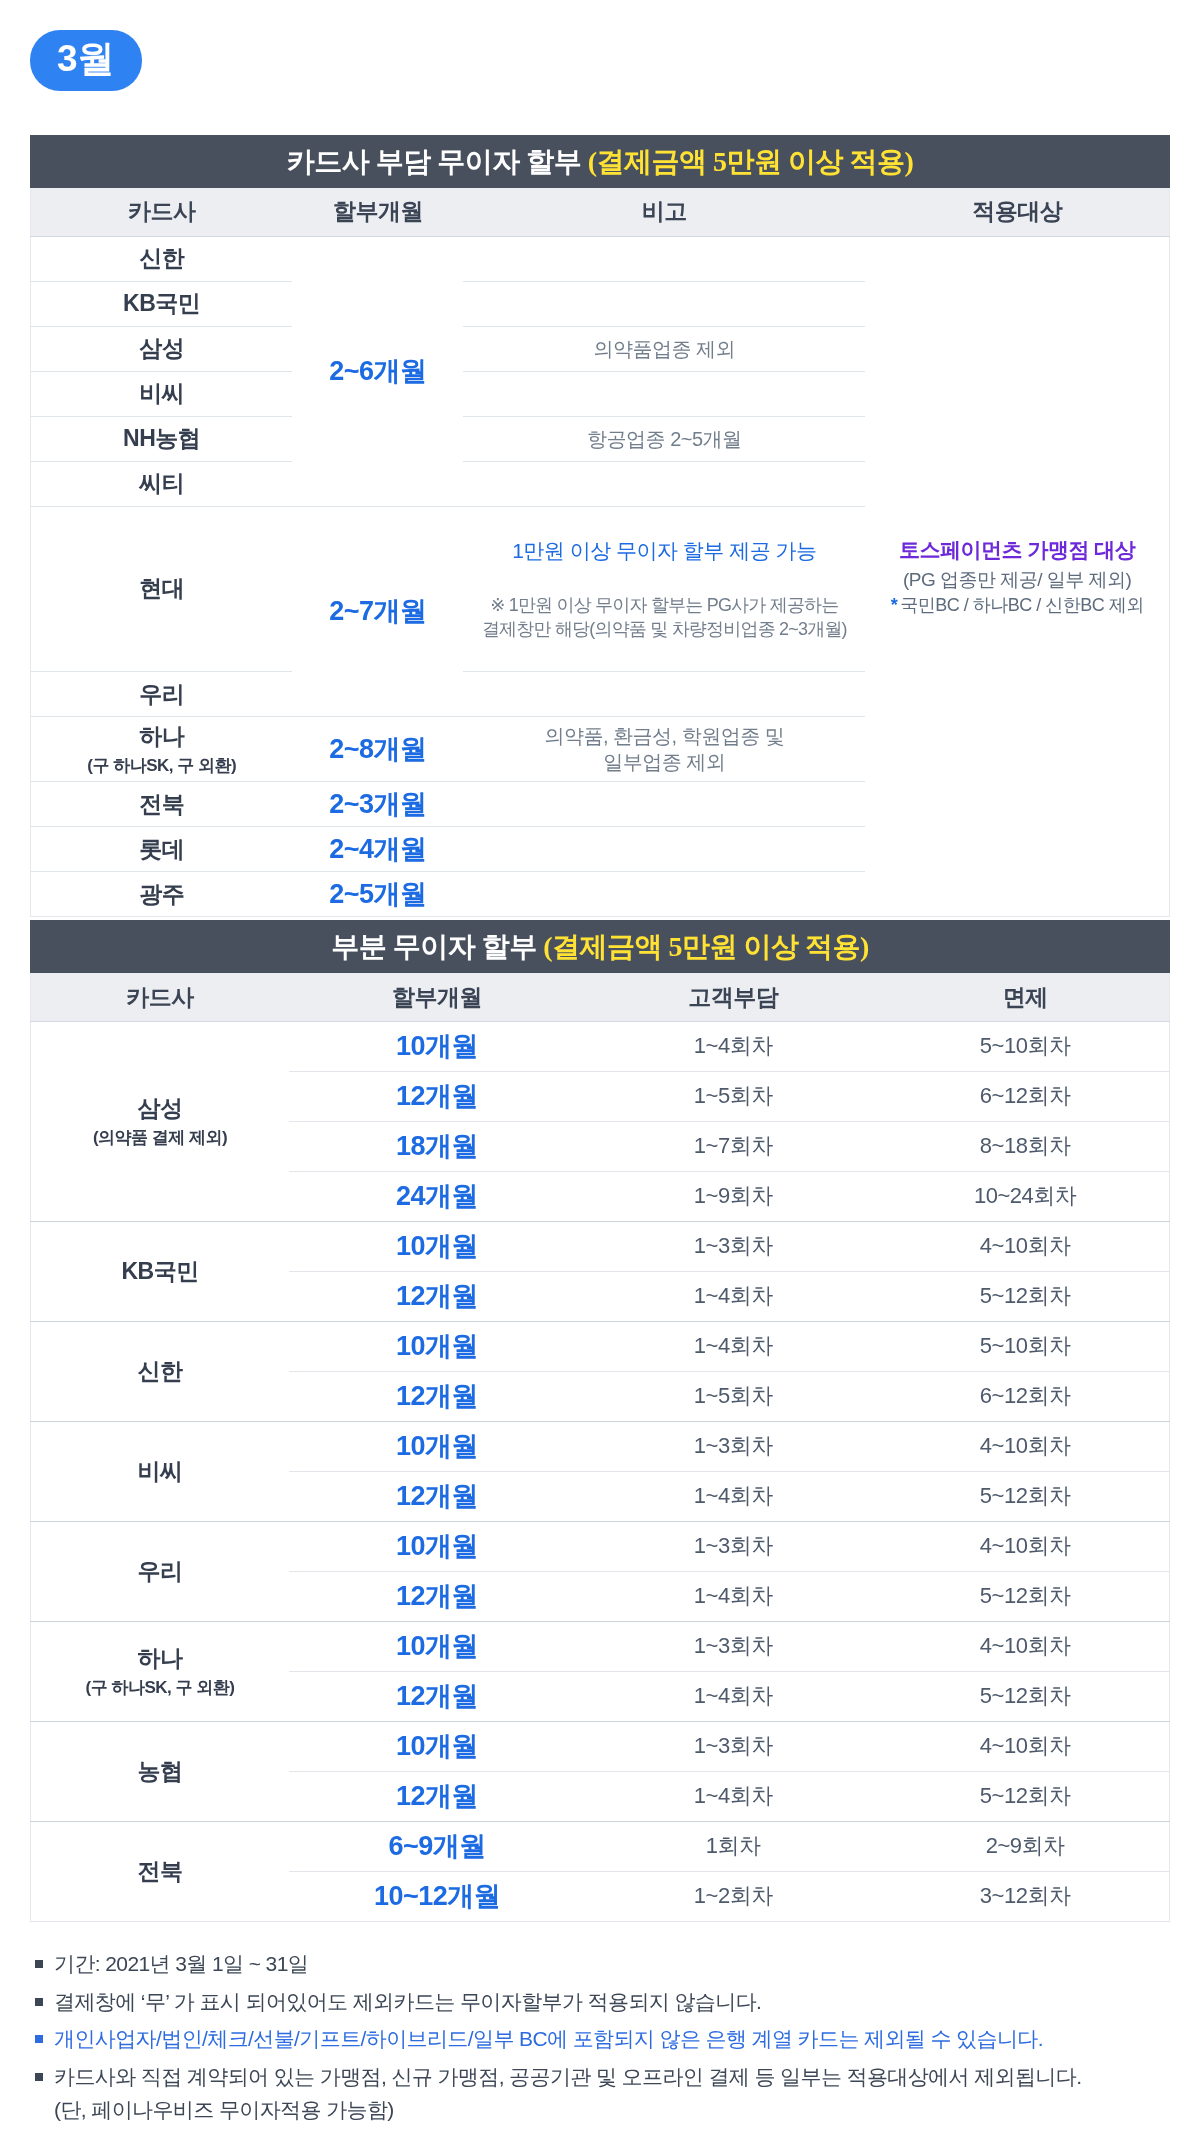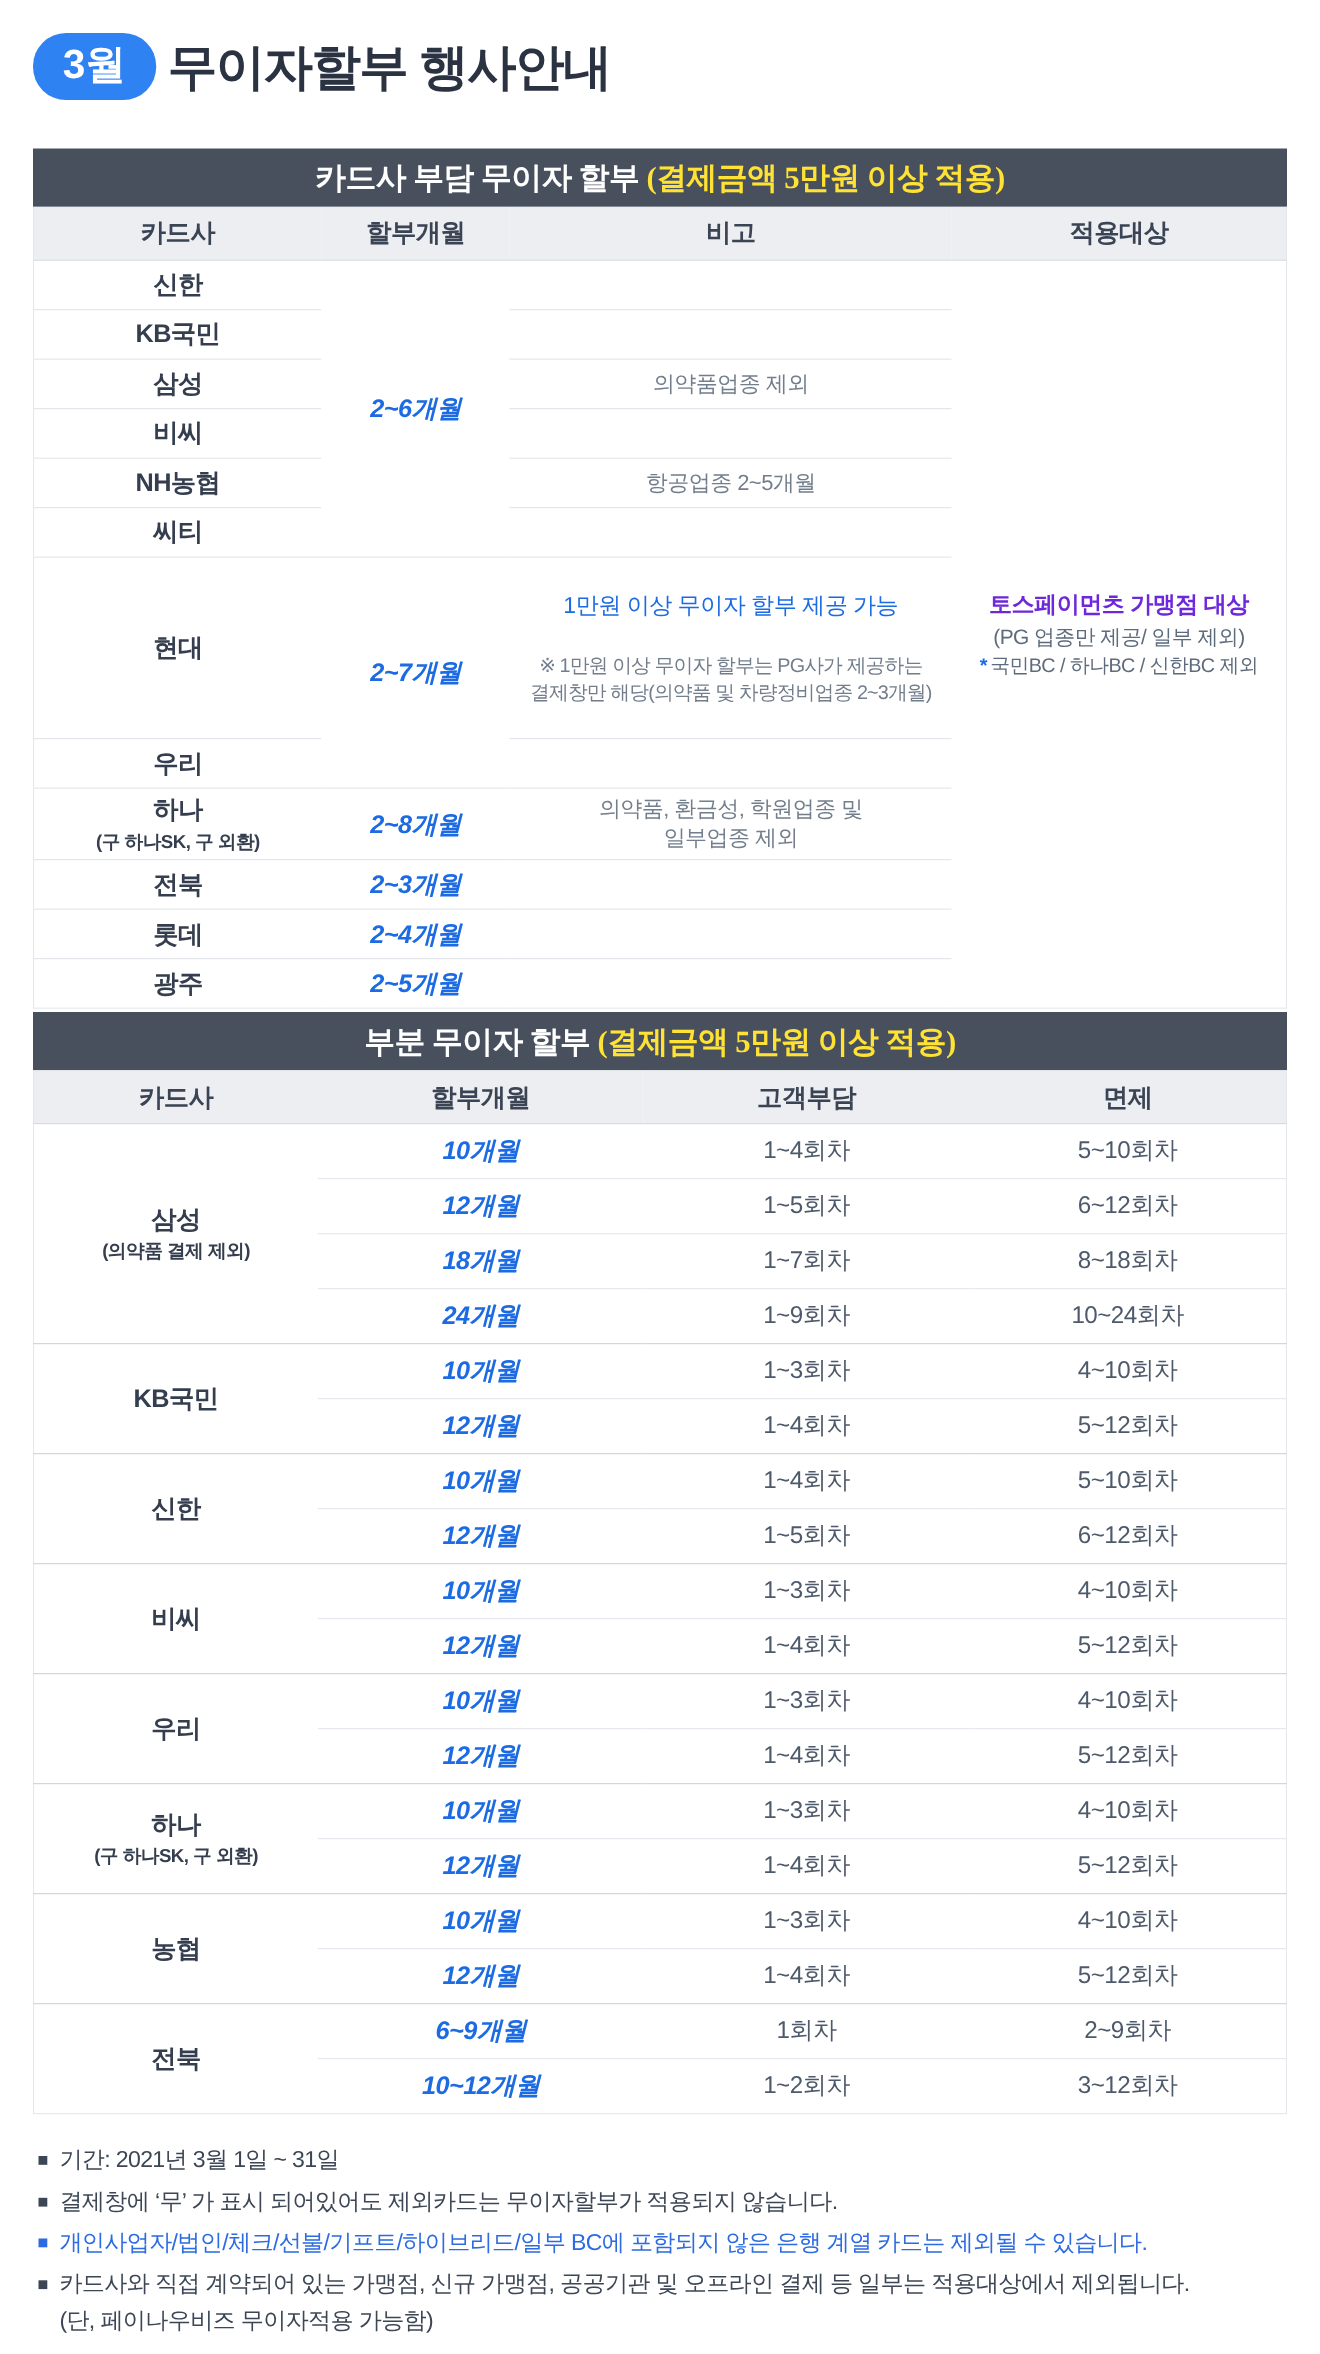--- a/index.html
+++ b/index.html
@@ -38,21 +38,21 @@
   th, td { text-align: center; vertical-align: middle; padding: 4px 8px; }
   thead th {
     background: var(--col-header-bg, #eceef1);
     height: 48px; font-size: 23px; font-weight: 700; color: #3a4454;
     border-bottom: 1px solid #d3d9e0; letter-spacing: -0.5px; text-align: center;
   }
   tbody td { border-top: 1px solid #e0e5ea; }
 
   td.card { font-size: 23px; font-weight: 700; color: var(--card-text, #353e4e); letter-spacing: -0.5px; }
   .card-sub { display: block; font-size: 17px; font-weight: 700; margin-top: 2px; letter-spacing: -0.5px; }
-  td.months { font-size: 23px; font-weight: 700; color: var(--accent-blue, #1c6be2); letter-spacing: -0.5px; font-style: italic; }
+  td.months { font-size: 27px; font-weight: 700; color: var(--accent-blue, #1c6be2); letter-spacing: -0.5px; }
   td.remark { font-size: 20px; color: var(--remark-text, #727e8c); white-space: pre-line; letter-spacing: -0.5px; line-height: 1.3; }
   .remark-title { font-size: 21px; font-weight: 400; color: var(--accent-blue, #1c6be2); margin-bottom: 3px; letter-spacing: -0.5px; }
   .remark-sub { font-size: 18px; color: var(--remark-text, #727e8c); line-height: 1.35; white-space: pre-line; letter-spacing: -0.8px; }
 
   td.target { color: #5d6b7c; line-height: 1.35; }
   .target-l1 { font-size: 21px; font-weight: 600; color: #6d28d9; margin-bottom: 3px; letter-spacing: -0.5px; }
   .target-l2 { font-size: 19px; letter-spacing: -0.5px; }
   .target-l3 { font-size: 18px; letter-spacing: -0.5px; }
   .target-l3 .star { color: var(--accent-blue, #1c6be2); font-weight: 700; margin-right: 3px; }
 
@@ -79,21 +79,20 @@
   .notes li.blue { color: var(--note-blue, #2c6be0); }
   .notes .sub-line { color: var(--note-dark, #3c4655); }
 </style>
 </head>
 <body>
 
 <div class="page">
 
   <div class="title-row">
     <span class="badge">3월</span>
-    <span class="page-title">무이자할부 행사안내</span>
   </div>
 
   <div class="bar"><span>카드사 부담 무이자 할부 </span><span class="yellow">(결제금액 5만원 이상 적용)</span></div>
 
   <table class="t1">
     <colgroup>
         <col style="width:23%">
         <col style="width:15%">
         <col style="width:35.3%">
         <col style="width:26.7%">

